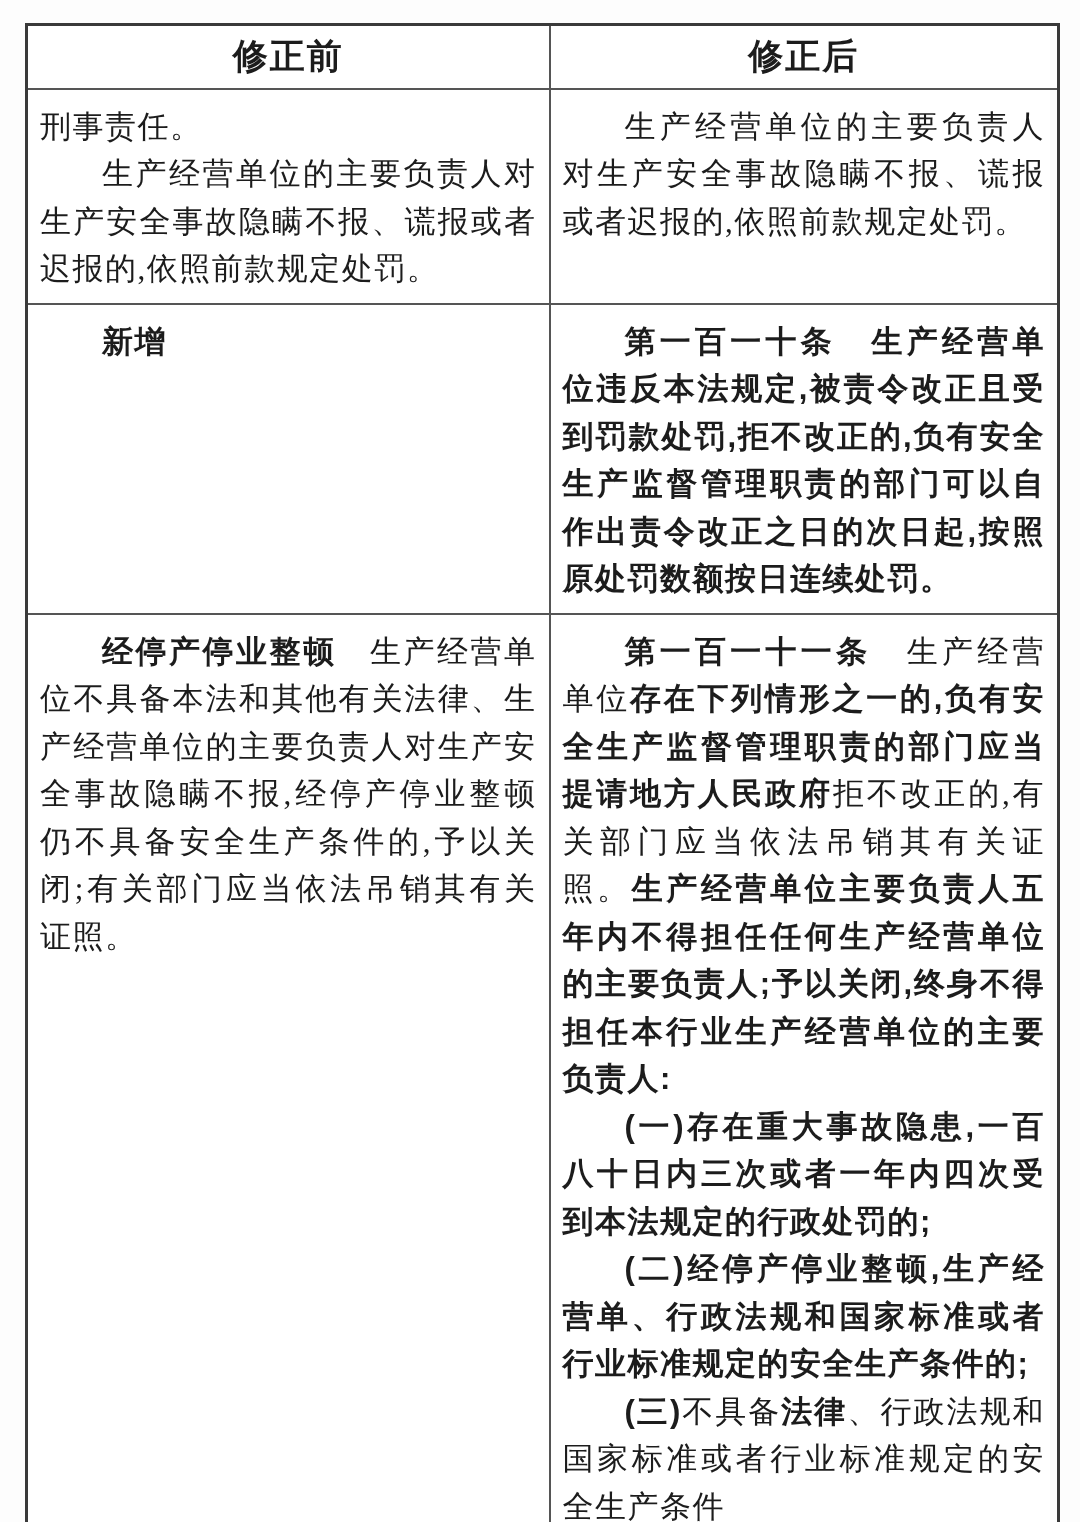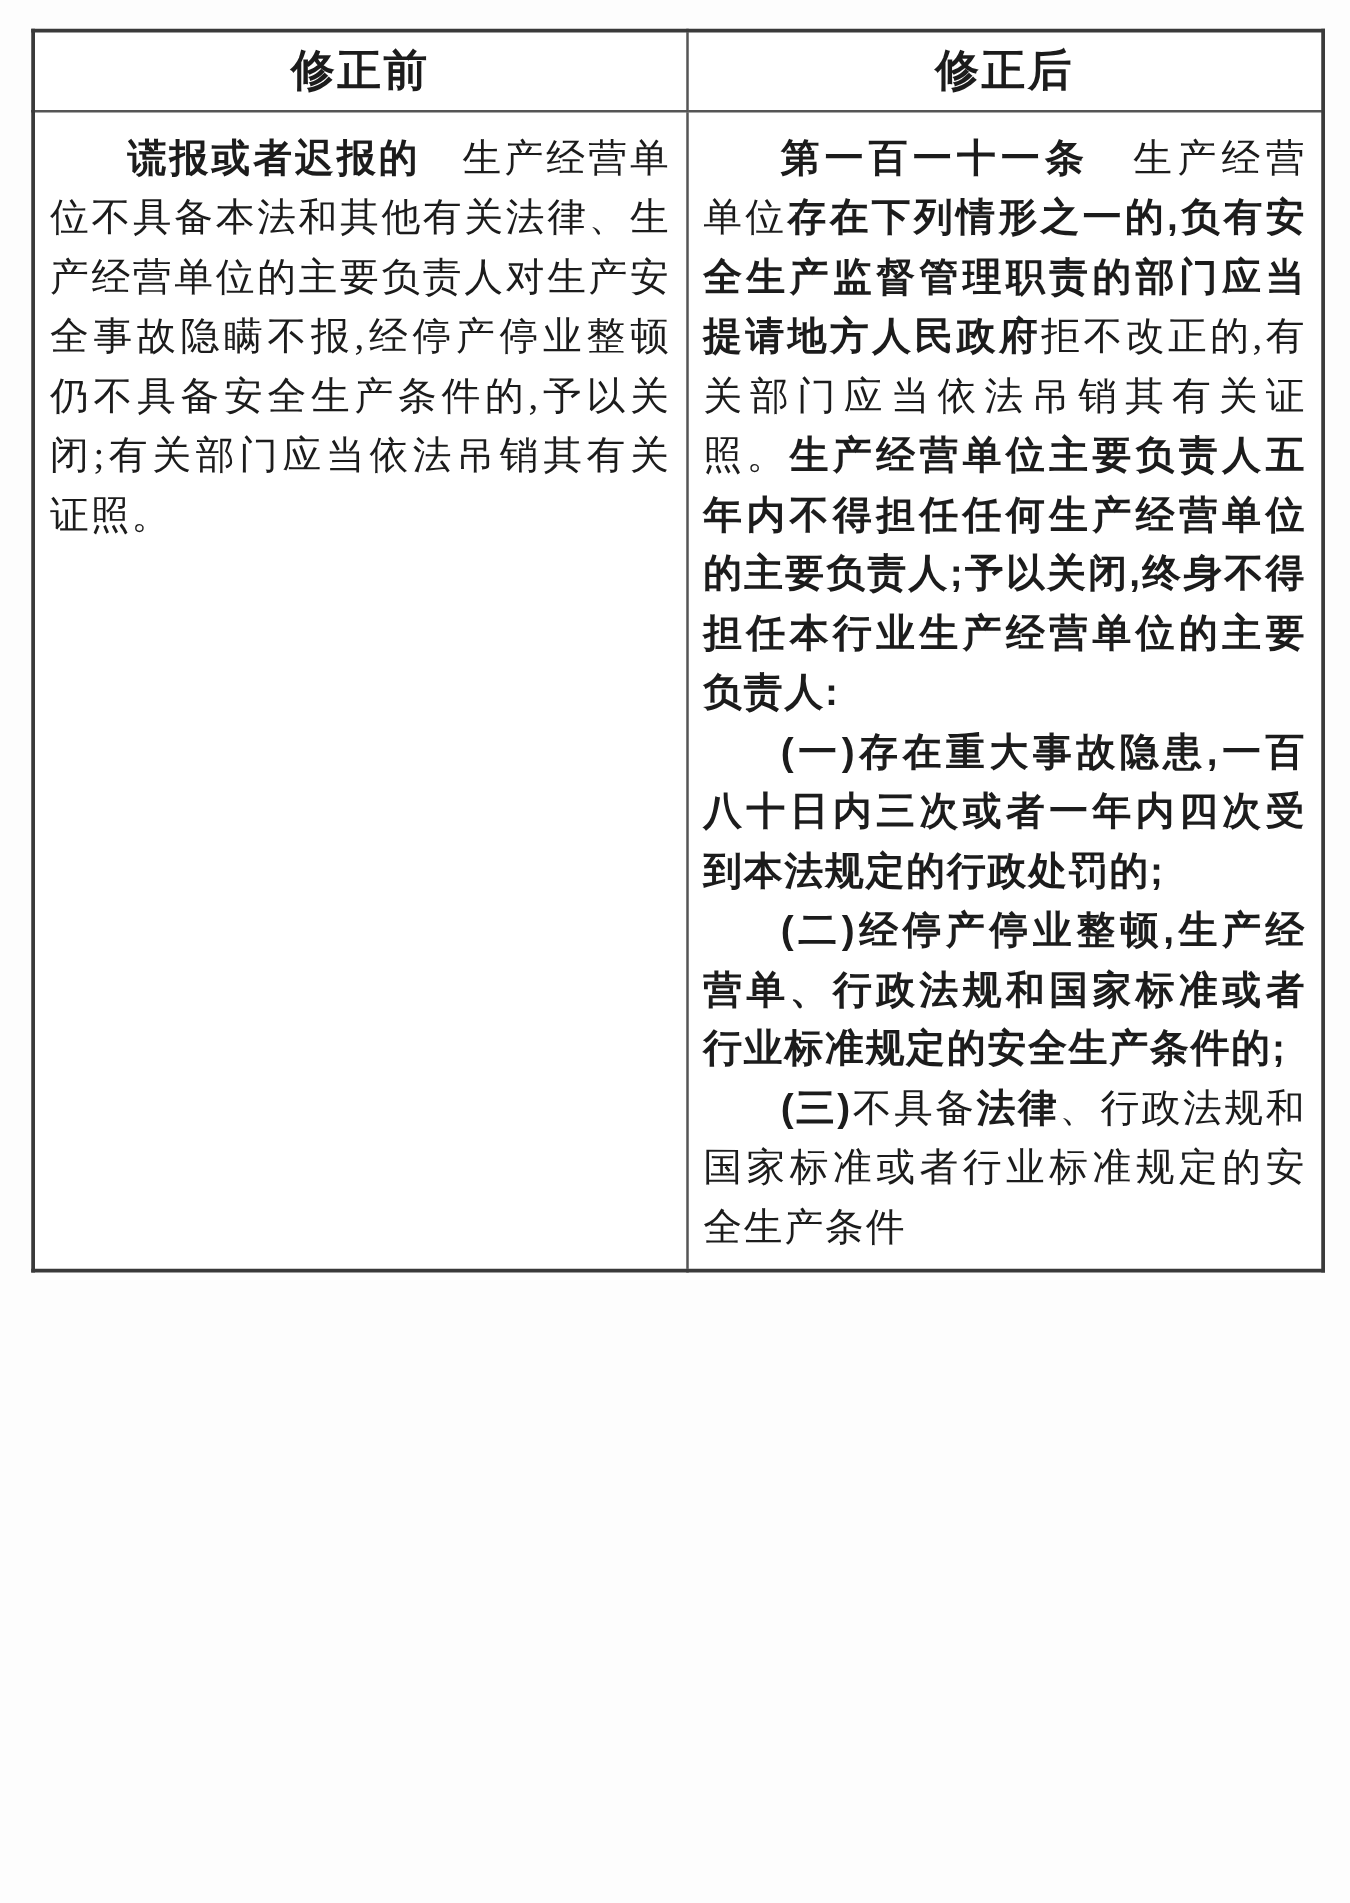--- a/index.html
+++ b/index.html
@@ -72,21 +72,38 @@
     </colgroup>
     <thead>
       <tr>
         <th>修正前</th>
         <th>修正后</th>
       </tr>
     </thead>
     <tbody>
         <tr>
           <td>
-            <p class="indent"><span class="hei">谎报或者迟报的　</span><span>生产经营单位不具备本法和其他有关法律、生产经营单位的主要负责人对生产安全事故隐瞒不报,经停产停业整顿仍不具备安全生产条件的,予以关闭;有关部门应当依法吊销其有关证照。</span></p>
+            <p><span>刑事责任。</span></p>
+            <p class="indent"><span>生产经营单位的主要负责人对生产安全事故隐瞒不报、谎报或者迟报的,依照前款规定处罚。</span></p>
+          </td>
+          <td>
+            <p class="indent"><span>生产经营单位的主要负责人对生产安全事故隐瞒不报、谎报或者迟报的,依照前款规定处罚。</span></p>
+          </td>
+        </tr>
+        <tr>
+          <td>
+            <p class="indent"><span class="hei">新增</span></p>
+          </td>
+          <td>
+            <p class="indent"><span class="hei">第一百一十条　生产经营单位违反本法规定,被责令改正且受到罚款处罚,拒不改正的,负有安全生产监督管理职责的部门可以自作出责令改正之日的次日起,按照原处罚数额按日连续处罚。</span></p>
+          </td>
+        </tr>
+        <tr>
+          <td>
+            <p class="indent"><span class="hei">经停产停业整顿　</span><span>生产经营单位不具备本法和其他有关法律、生产经营单位的主要负责人对生产安全事故隐瞒不报,经停产停业整顿仍不具备安全生产条件的,予以关闭;有关部门应当依法吊销其有关证照。</span></p>
           </td>
           <td>
             <p class="indent"><span class="hei">第一百一十一条　</span><span>生产经营单</span><span>位</span><span class="hei">存在下列情形之一的,负有安全生产监督管理职责的部门应当提请地方人民政府</span><span>拒不改正的,有关部门应当依法吊销其有关证照。</span><span class="hei">生产经营单位主要负责人五年内不得担任任何生产经营单位的主要负责人;予以关闭,终身不得担任本行业生产经营单位的主要负责人:</span></p>
             <p class="indent"><span class="hei">(一)存在重大事故隐患,一百八十日内三次或者一年内四次受到本法规定的行政处罚的;</span></p>
             <p class="indent"><span class="hei">(二)经停产停业整顿,生产经营单、行政法规和国家标准或者行业标准规定的安全生产条件的;</span></p>
             <p class="indent"><span class="hei">(三)</span><span>不具备</span><span class="hei">法律</span><span>、行政法规和国家标准或者行业标准规定的安全生产条件</span></p>
           </td>
         </tr>
       </tbody>
   </table>

